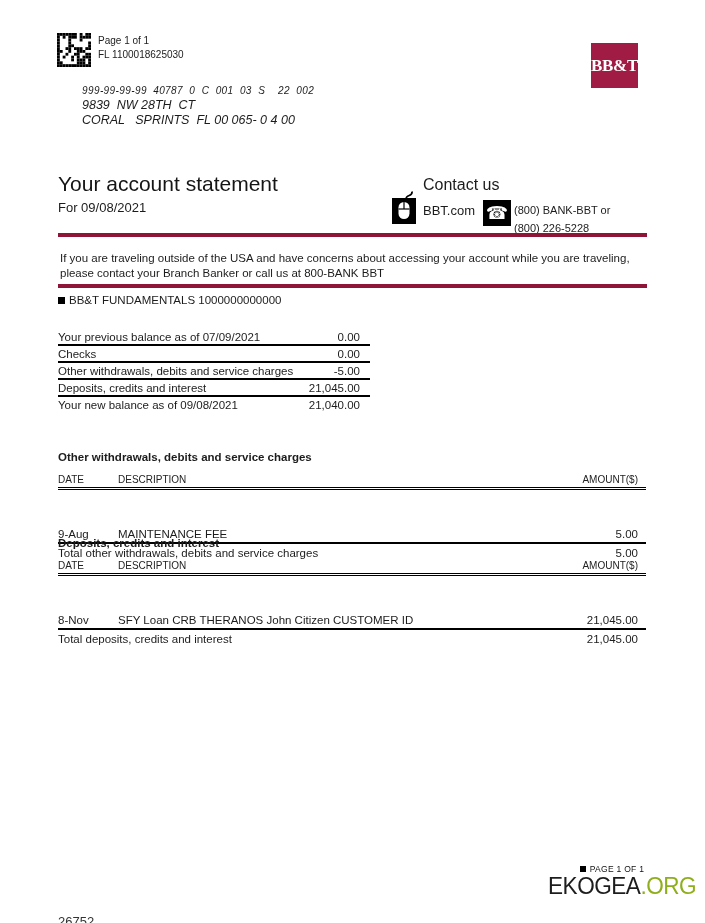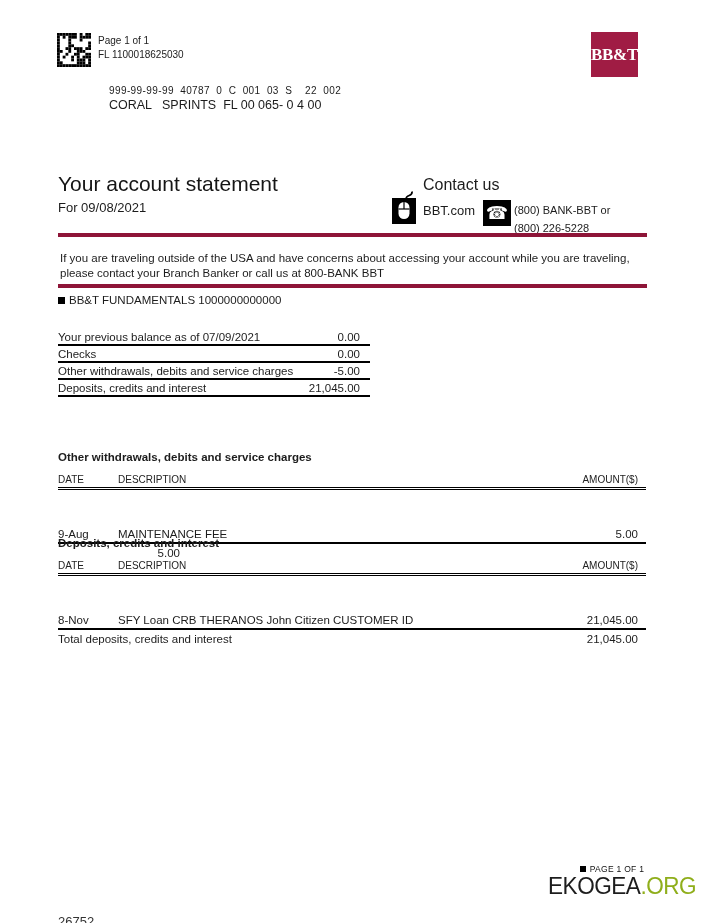--- a/index.html
+++ b/index.html
@@ -12,31 +12,31 @@
     overflow: hidden;
   }
   .abs { position: absolute; }
   .pre { white-space: pre; }
 
   
   .qr { left: 57px; top: 33px; width: 34px; height: 34px; }
   .qr svg { display: block; }
   .page-info { left: 98px; top: 34px; font-size: 10px; line-height: 13.5px; color: #222; }
   .logo {
-    left: 591px; top: 32px; width: 47px; height: 45px;
+    left: 591px; top: 43px; width: 47px; height: 45px;
     background: var(--brand, #A01C44);
     display: flex; align-items: center; justify-content: flex-end;
   }
   .logo span {
     color: #fff; font-family: "Liberation Serif", serif;
     font-weight: bold; font-size: 17px; letter-spacing: -0.3px;
   }
 
   
-  .address { left: 109px; top: 84px; }
+  .address { left: 82px; top: 84px; font-style: italic; }
   .address .acct-line { font-size: 10px; line-height: 14px; letter-spacing: 0.4px; }
   .address .addr-line { font-size: 12.5px; line-height: 15px; }
 
   
   .stmt-title { left: 58px; top: 172px; font-size: 21px; color: #151515; }
   .stmt-period { left: 58px; top: 200px; font-size: 13px; }
   .contact-heading { left: 423px; top: 176px; font-size: 16px; }
   .mouse-icon { left: 392px; top: 190px; width: 24px; height: 34px; }
   .web-label { left: 423px; top: 203px; font-size: 13px; }
   .phone-icon {
@@ -201,20 +201,21 @@
   <div>Page 1 of 1</div>
   <div>FL 1100018625030</div>
 </div>
 
 <div class="abs logo">
   <span>BB&amp;T</span>
 </div>
 
 <div class="abs address">
   <div class="acct-line pre">999-99-99-99  40787  0  C  001  03  S    22  002</div>
+  <div class="addr-line pre">9839  NW 28TH  CT</div>
   <div class="addr-line pre">CORAL   SPRINTS  FL 00 065- 0 4 00</div>
 </div>
 
 <div class="abs stmt-title">Your account statement</div>
 <div class="abs stmt-period">For 09/08/2021</div>
 
 <div class="abs contact-heading">Contact us</div>
 
 <div class="abs mouse-icon">
   <svg width="24" height="34" viewBox="0 0 24 34">
@@ -250,35 +251,40 @@
     <span class="amt">0.00</span>
   </div>
   <div class="sum-row">
     <span>Other withdrawals, debits and service charges</span>
     <span class="amt">-5.00</span>
   </div>
   <div class="sum-row">
     <span>Deposits, credits and interest</span>
     <span class="amt">21,045.00</span>
   </div>
+  <div class="sum-row last">
+    <span>Your new balance as of 09/08/2021</span>
+    <span class="amt">21,040.00</span>
+  </div>
 </div>
 
 <div class="abs txn txn-withdrawals">
   <div class="sec-heading">Other withdrawals, debits and service charges</div>
   <div class="t-head">
     <span class="c-date">DATE</span>
     <span class="c-desc">DESCRIPTION</span>
     <span class="c-amt">AMOUNT($)</span>
   </div>
   <div class="t-row">
     <span class="c-date">9-Aug</span>
     <span class="c-desc">MAINTENANCE FEE</span>
     <span class="c-amt">5.00</span>
   </div>
   <div class="t-total">
+    <span class="c-total-label">Total other withdrawals, debits and service charges</span>
     <span class="c-amt">5.00</span>
   </div>
 </div>
 
 <div class="abs txn txn-deposits">
   <div class="sec-heading">Deposits, credits and interest</div>
   <div class="t-head">
     <span class="c-date">DATE</span>
     <span class="c-desc">DESCRIPTION</span>
     <span class="c-amt">AMOUNT($)</span>

